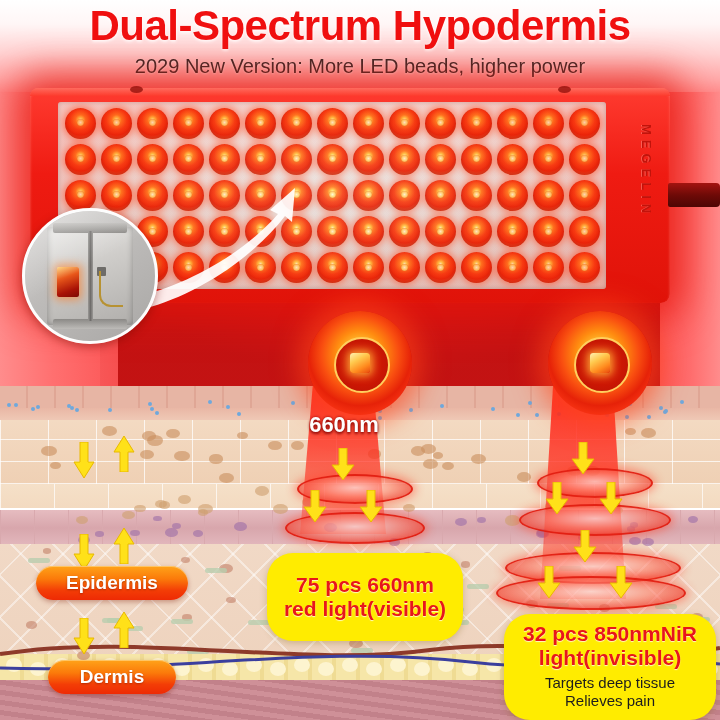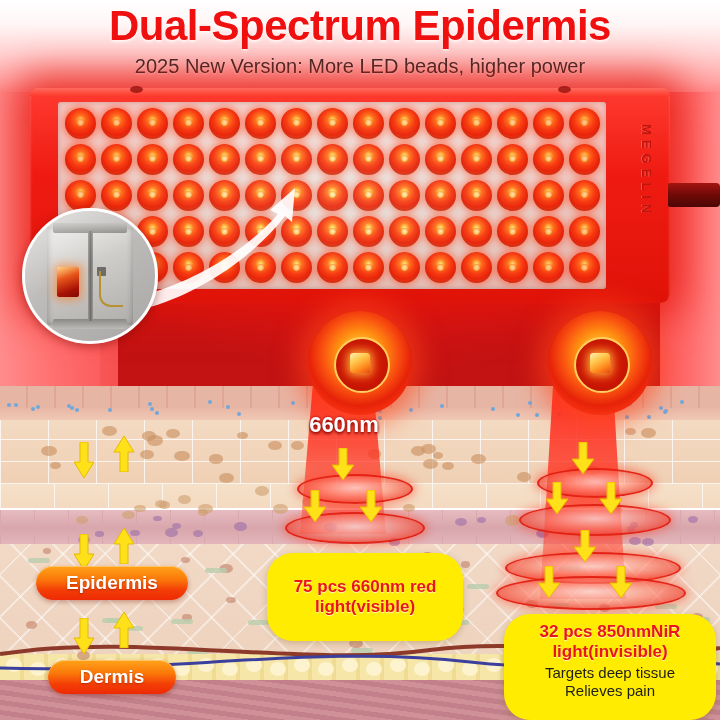--- a/index.html
+++ b/index.html
@@ -232,38 +232,38 @@
     white-space:nowrap;padding:0 16px;box-sizing:border-box;
   }
 
   
   .callout{
     position:absolute;border-radius:26px;
     background:#ffec00;box-shadow:0 2px 7px rgba(120,90,0,.3);
     text-align:center;box-sizing:border-box;padding:8px 10px;
   }
   .callout .ctitle{
-    font-size:17px;font-weight:bold;color:#e8161a;line-height:1.16;
+    font-size:21px;font-weight:bold;color:#e8161a;line-height:1.16;
     text-shadow:0 1px 1px rgba(255,255,255,.75);
   }
   .callout .csub{font-size:15px;color:#1d1d1d;line-height:1.2;margin-top:3px;}
 </style>
 </head>
 <body>
 
 <div id="stage">
 
   <div class="bg-glow"></div>
   <div class="bg-deep"></div>
   <div class="bg-side-l"></div>
   <div class="bg-side-r"></div>
   <div class="bg-topfade"></div>
 
-  <div class="title">Dual-Spectrum Epidermis</div>
-  <div class="subtitle">2025 New Version: More LED beads, higher power</div>
+  <div class="title">Dual-Spectrum Hypodermis</div>
+  <div class="subtitle">2029 New Version: More LED beads, higher power</div>
 
   <div class="panel">
     <div class="panel-lip">
       <span class="bump b1"></span>
       <span class="bump b2"></span>
     </div>
     <div class="panel-inner">
       <div class="led-grid" id="ledGrid">
           <div class="led">
             <i></i>

